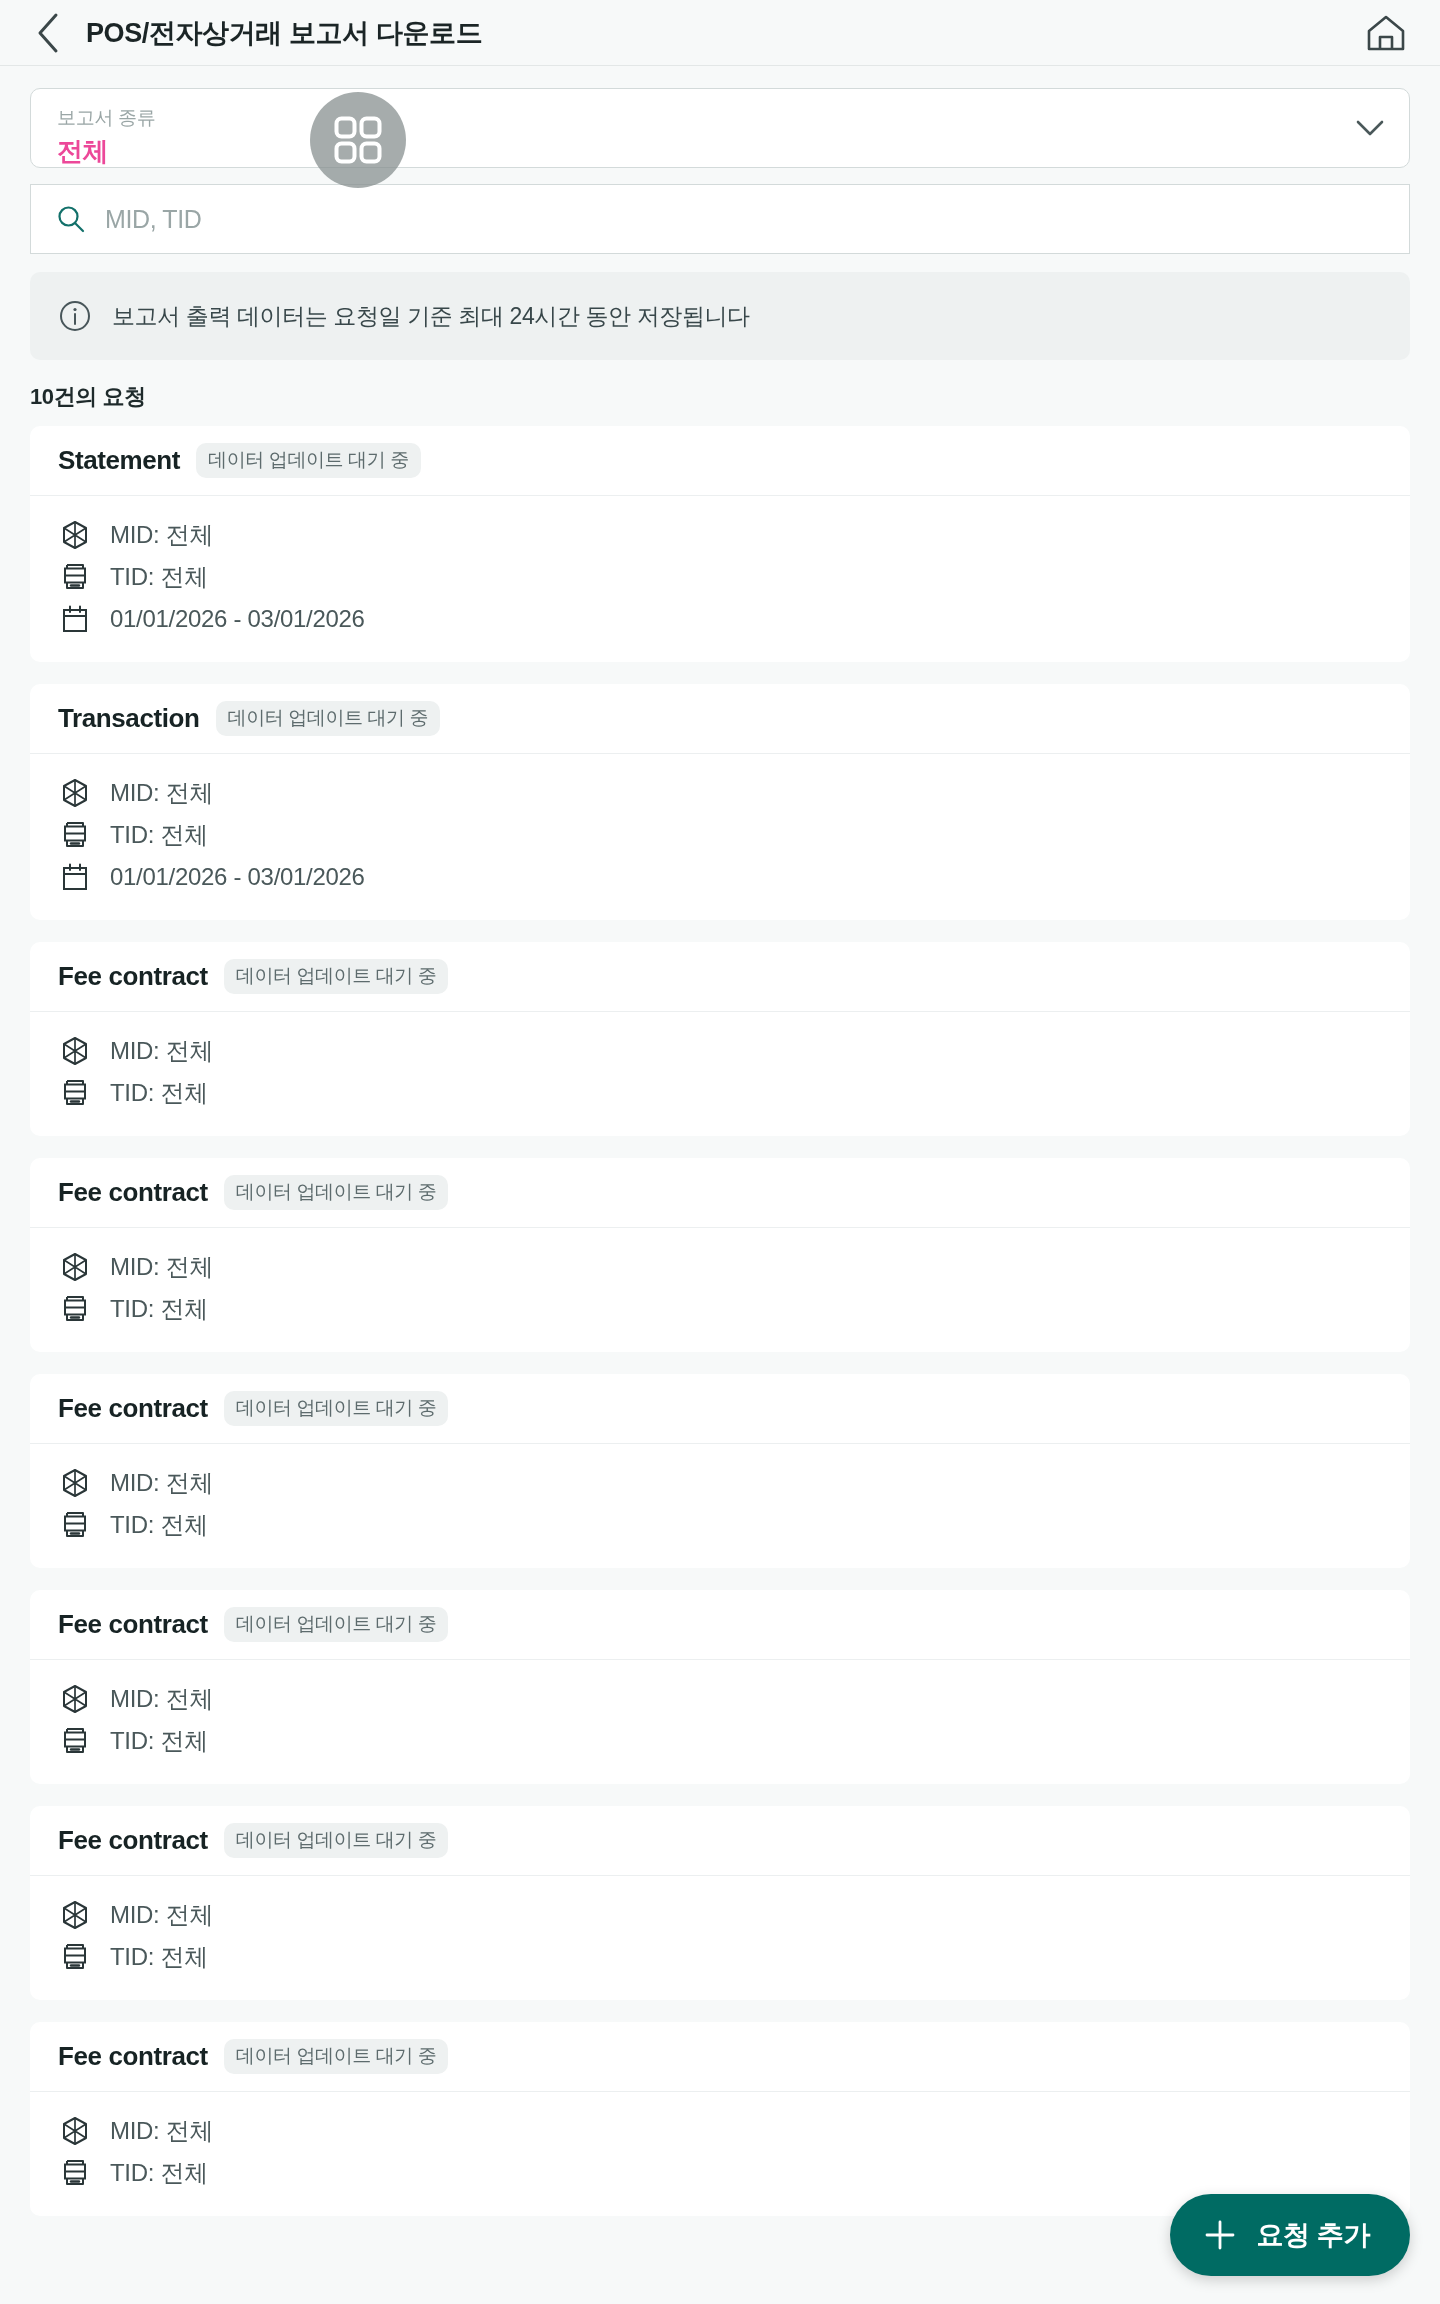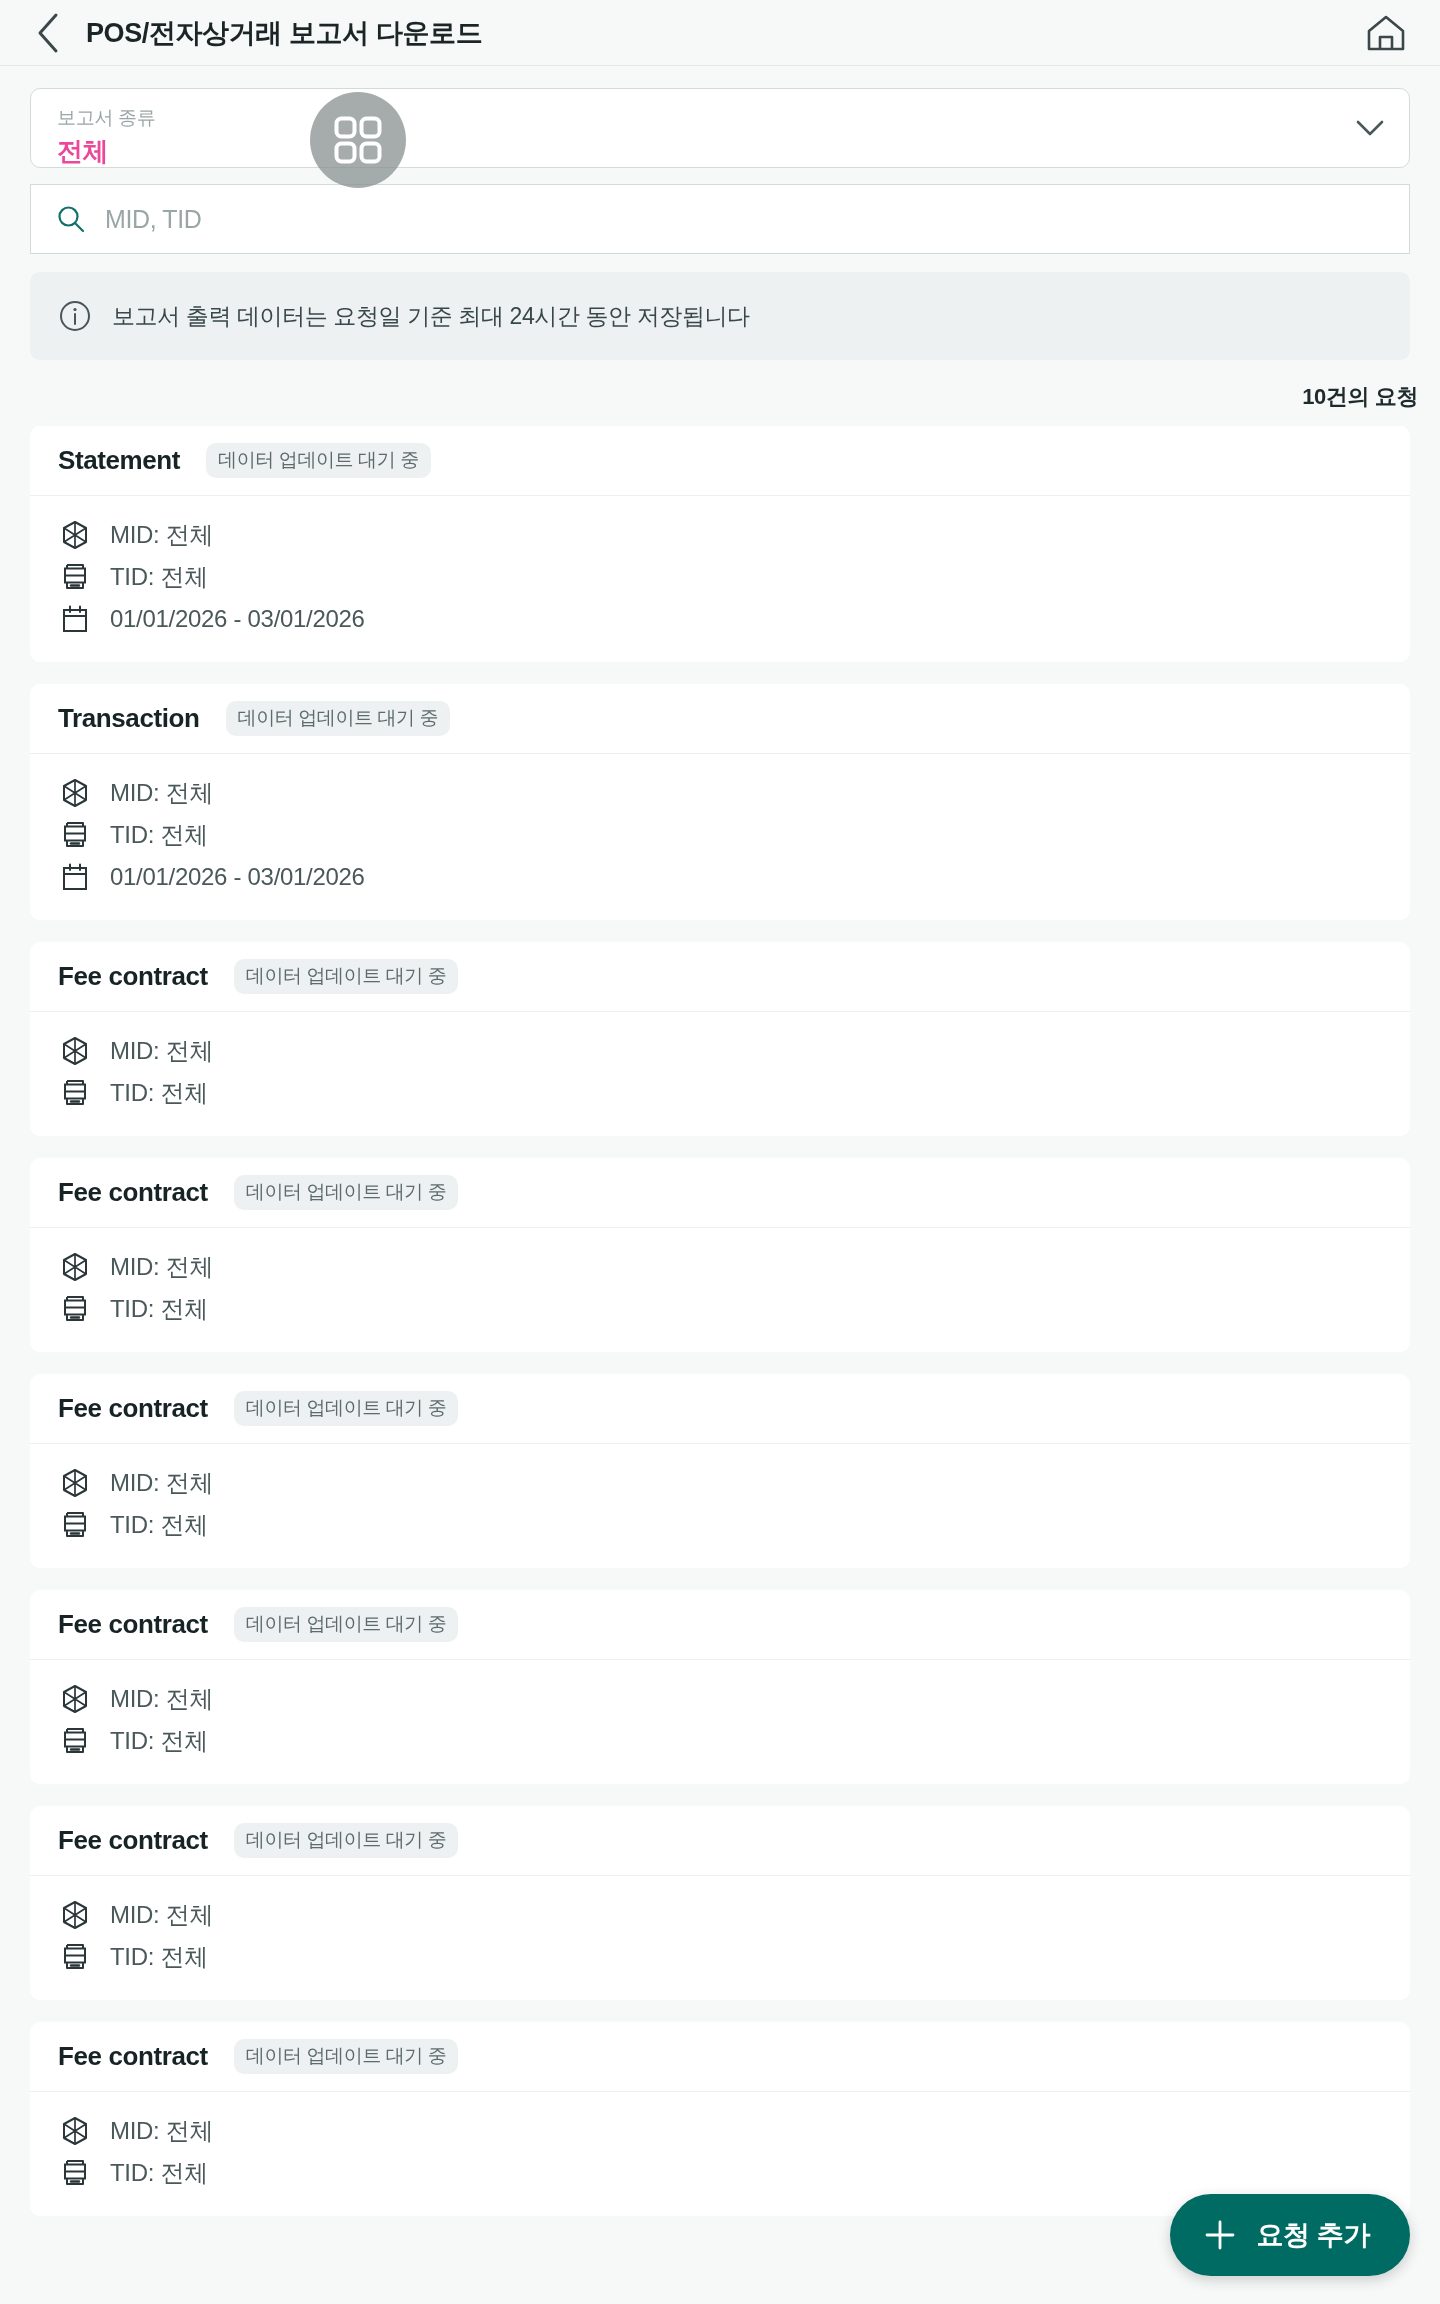--- a/index.html
+++ b/index.html
@@ -111,21 +111,20 @@
     margin-left: 20px;
     font-size: 23px;
     color: #38474a;
     letter-spacing: -0.4px;
     line-height: 32px;
   }
 
   
   .count-row {
     padding: 22px 22px 14px 30px;
-    text-align: right;
   }
   .count-text {
     font-size: 22px;
     font-weight: 700;
     color: #1e2a2b;
     letter-spacing: -0.4px;
   }
 
   
   .list { padding: 0 30px; }
@@ -134,21 +133,20 @@
     border-radius: 10px;
     margin-bottom: 22px;
     overflow: hidden;
   }
   .card-head {
     display: flex;
     align-items: center;
     height: 70px;
     padding: 0 28px;
     border-bottom: 1px solid #eceff0;
-    gap: 10px;
   }
   .card-title {
     font-size: 26px;
     font-weight: 700;
     color: #172324;
     letter-spacing: -0.4px;
   }
   .card-badge {
     margin-left: 16px;
     background: #eef1f1;

